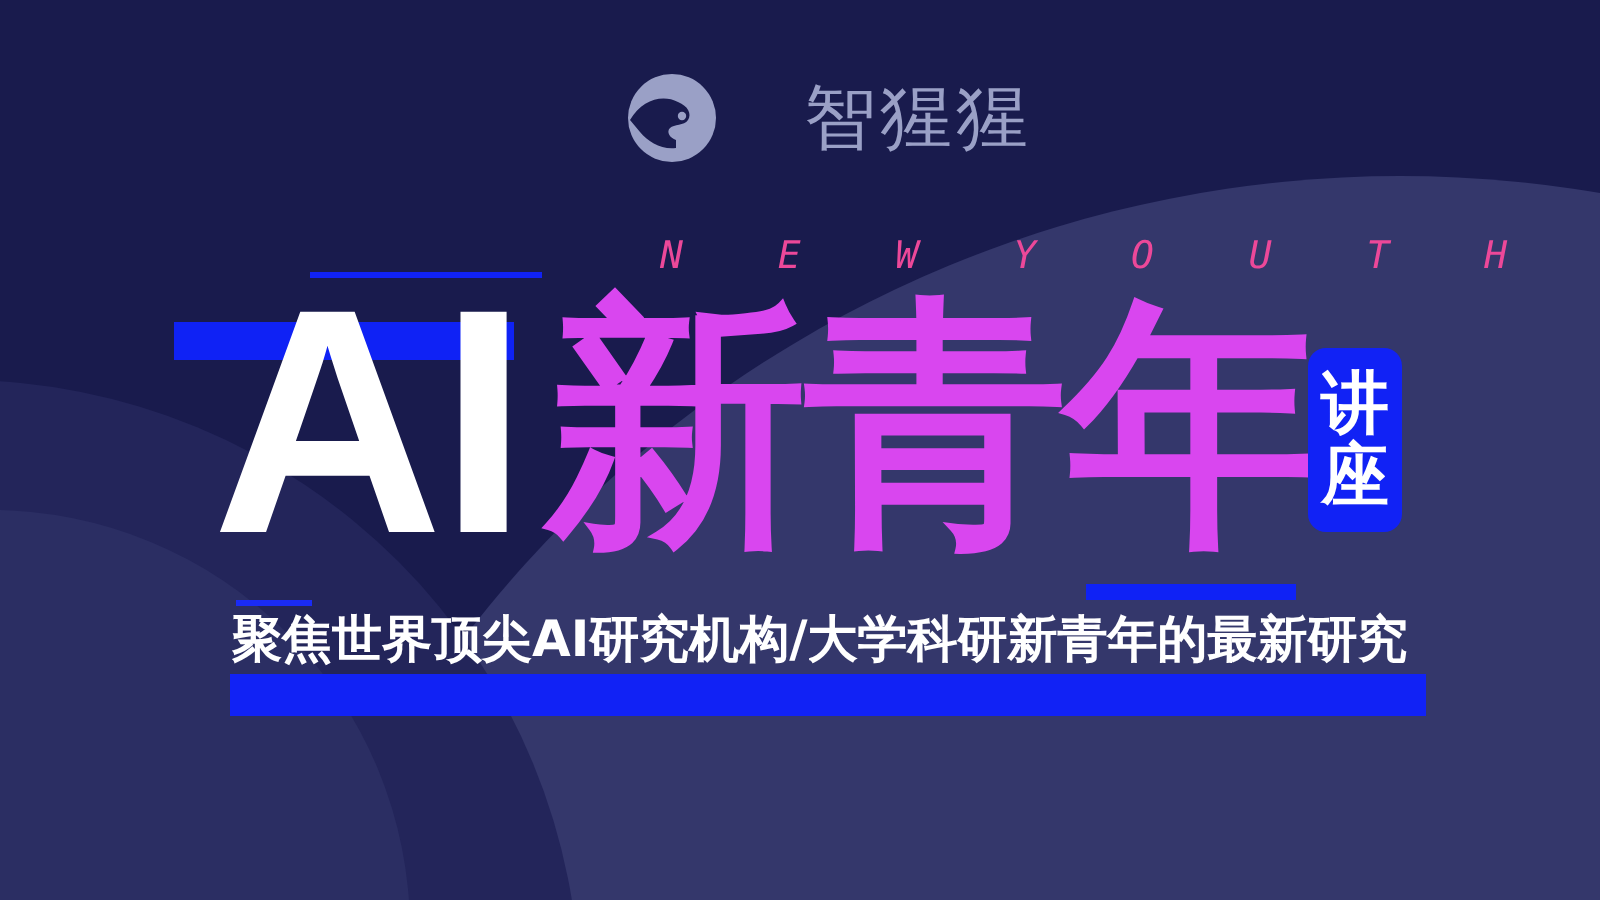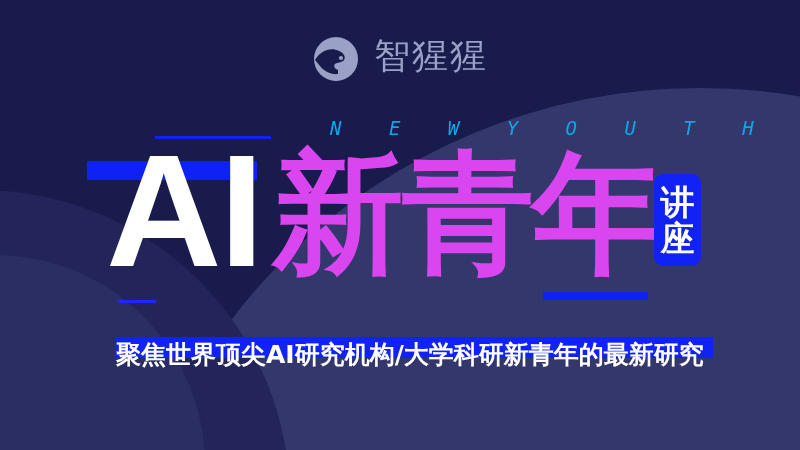--- a/index.html
+++ b/index.html
@@ -50,29 +50,30 @@
     width:50px;height:50px;
   }
   .logo-mark svg{display:block;width:50px;height:50px;}
   .logo-text{
     font-size:36px;
     letter-spacing:2px;
     color:#9aa0c6;
     font-weight:400;
     line-height:1;
     white-space:nowrap;
-    font-family:Liberation Mono, monospace;
+    font-family:Liberation Sans, sans-serif;
+    margin-left:28px;
   }
 
   
   .kicker{
     position:absolute;
     left:330px;top:117px;
     z-index:7;
-    color:#0ea5e9;
+    color:#ec4899;
     font-size:19px;
     font-style:italic;
     font-weight:300;
     letter-spacing:18px;
     white-space:nowrap;
     font-family:"DejaVu Sans Mono","Liberation Mono",monospace;
   }
 
   
   .rule-thin-top{
@@ -150,21 +151,21 @@
   
   .sub-band{
     position:absolute;
     left:115px;top:337px;
     width:598px;height:21px;
     background:#1122f5;
     z-index:6;
   }
   .subtitle{
     position:absolute;
-    left:116px;top:342px;
+    left:116px;top:307px;
     z-index:8;
     color:#ffffff;
     font-size:25px;
     font-weight:700;
     line-height:1;
     letter-spacing:0px;
     white-space:nowrap;
     font-family:"DejaVu Sans","Liberation Sans",sans-serif;
   }
 </style>

